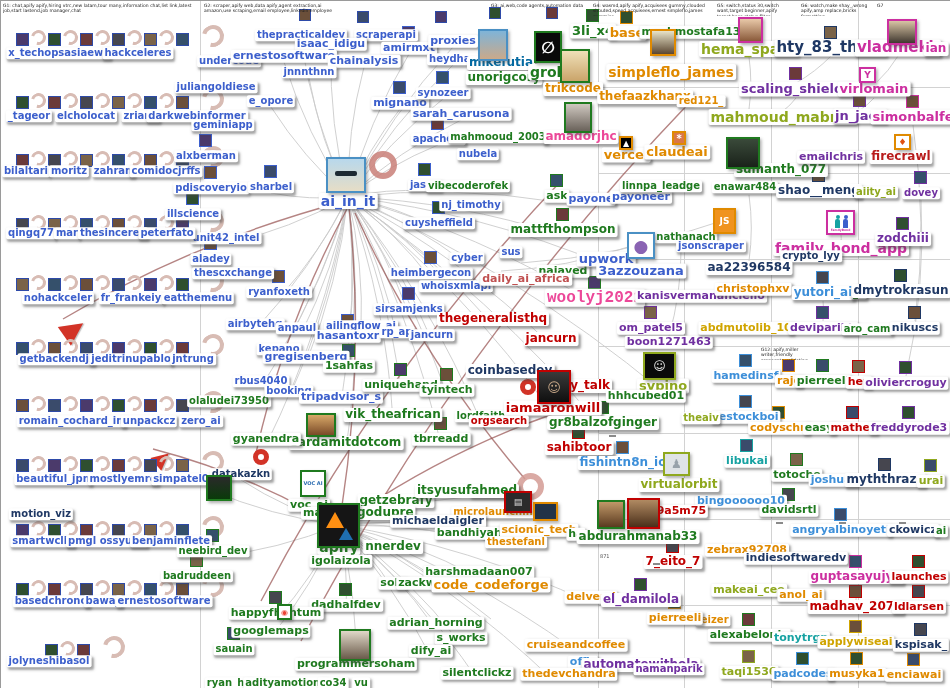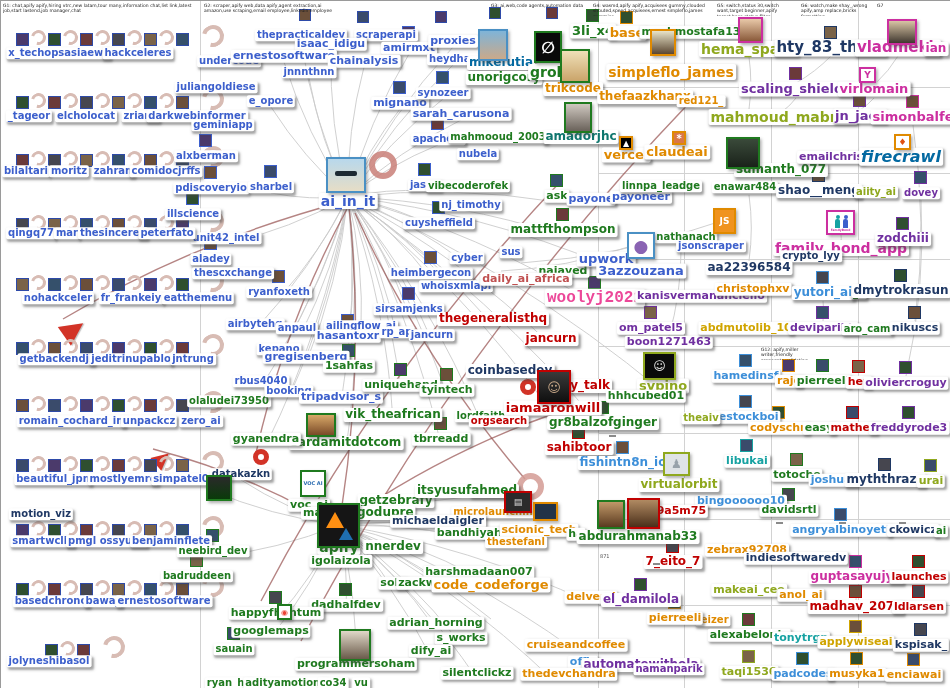--- a/index.html
+++ b/index.html
@@ -532,39 +532,39 @@
       <div class="lbl" style="left: 500px; top: 62px; font-size: 12px; color: #0369a1;">mikefutia</div>
       <div class="lbl" style="left: 503px; top: 77px; font-size: 12px; color: rgb(31, 122, 31);">unorigcory</div>
       <div class="lbl" style="left: 547px; top: 71px; font-size: 14px; color: rgb(31, 122, 31);">grok</div>
       <div class="lbl" style="left: 592px; top: 30px; font-size: 13px; color: rgb(31, 122, 31);">3li_x4</div>
       <div class="lbl" style="left: 626px; top: 32px; font-size: 13px; color: rgb(224, 138, 0);">base</div>
       <div class="lbl" style="left: 690px; top: 31px; font-size: 11px; color: rgb(31, 122, 31);">meshmostafa13</div>
       <div class="lbl" style="left: 670px; top: 71px; font-size: 14px; color: rgb(224, 138, 0);">simpleflo_james</div>
       <div class="lbl" style="left: 572px; top: 88px; font-size: 12px; color: rgb(224, 138, 0);">trikcode</div>
       <div class="lbl" style="left: 644px; top: 96px; font-size: 12px; color: rgb(224, 138, 0);">thefaazkhanx</div>
       <div class="lbl" style="left: 700px; top: 100px; font-size: 10px; color: rgb(224, 138, 0);">red121_</div>
-      <div class="lbl" style="left: 580px; top: 136px; font-size: 12px; color: #0f766e;">amadorjhc</div>
+      <div class="lbl" style="left: 580px; top: 136px; font-size: 12px; color: #ec4899;">amadorjhc</div>
       <div class="lbl" style="left: 625px; top: 154px; font-size: 13px; color: rgb(224, 138, 0);">vercel</div>
       <div class="lbl" style="left: 676px; top: 151px; font-size: 13px; color: rgb(224, 138, 0);">claudeai</div>
       <div class="lbl" style="left: 780px; top: 169px; font-size: 12px; color: rgb(31, 122, 31);">sumanth_077</div>
       <div class="lbl" style="left: 744px; top: 186px; font-size: 10px; color: rgb(31, 122, 31);">enawar484</div>
       <div class="lbl" style="left: 818px; top: 190px; font-size: 12px; color: rgb(31, 56, 100);">shao__meng</div>
       <div class="lbl" style="left: 875px; top: 191px; font-size: 10px; color: rgb(143, 168, 30);">aiity_ai</div>
       <div class="lbl" style="left: 920px; top: 192px; font-size: 10px; color: rgb(112, 48, 160);">dovey</div>
       <div class="lbl" style="left: 748px; top: 48px; font-size: 14px; color: rgb(143, 168, 30);">hema_space</div>
       <div class="lbl" style="left: 830px; top: 47px; font-size: 15px; color: rgb(31, 56, 100);">hty_83_three</div>
       <div class="lbl" style="left: 897px; top: 47px; font-size: 15px; color: rgb(204, 47, 160);">vladmekh</div>
       <div class="lbl" style="left: 935px; top: 48px; font-size: 12px; color: rgb(204, 47, 160);">ian</div>
       <div class="lbl" style="left: 795px; top: 88px; font-size: 13px; color: rgb(112, 48, 160);">scaling_shields</div>
       <div class="lbl" style="left: 873px; top: 88px; font-size: 13px; color: rgb(204, 47, 160);">virlomain</div>
       <div class="lbl" style="left: 782px; top: 116px; font-size: 14px; color: rgb(143, 168, 30);">mahmoud_mabrok</div>
       <div class="lbl" style="left: 859px; top: 115px; font-size: 13px; color: rgb(112, 48, 160);">jn_jack</div>
       <div class="lbl" style="left: 912px; top: 116px; font-size: 13px; color: rgb(204, 47, 160);">simonbalfe</div>
       <div class="lbl" style="left: 830px; top: 156px; font-size: 11px; color: rgb(112, 48, 160);">emailchris</div>
-      <div class="lbl" style="left: 900px; top: 156px; font-size: 16px; color: #0369a1; font-style: italic;">firecrawl</div>
+      <div class="lbl" style="left: 900px; top: 156px; font-size: 12px; color: #b91c1c;">firecrawl</div>
       <div class="lbl" style="left: 840px; top: 247px; font-size: 14px; color: rgb(204, 47, 160);">family_bond_app</div>
       <div class="lbl" style="left: 902px; top: 238px; font-size: 12px; color: rgb(112, 48, 160);">zodchiii</div>
       <div class="lbl" style="left: 810px; top: 255px; font-size: 10px; color: rgb(31, 56, 100);">crypto_lyy</div>
       <div class="lbl" style="left: 748px; top: 267px; font-size: 12px; color: rgb(31, 56, 100);">aa22396584</div>
       <div class="lbl" style="left: 752px; top: 288px; font-size: 11px; color: rgb(224, 138, 0);">christophxv</div>
       <div class="lbl" style="left: 822px; top: 292px; font-size: 12px; color: rgb(61, 143, 217);">yutori_ai</div>
       <div class="lbl" style="left: 858px; top: 292px; font-size: 10px; color: rgb(31, 122, 31);">_g</div>
       <div class="lbl" style="left: 900px; top: 290px; font-size: 12px; color: rgb(31, 56, 100);">dmytrokrasun</div>
       <div class="lbl" style="left: 745px; top: 327px; font-size: 11px; color: rgb(208, 164, 0);">abdmutolib_10</div>
       <div class="lbl" style="left: 822px; top: 327px; font-size: 11px; color: rgb(112, 48, 160);">deviparikh</div>

